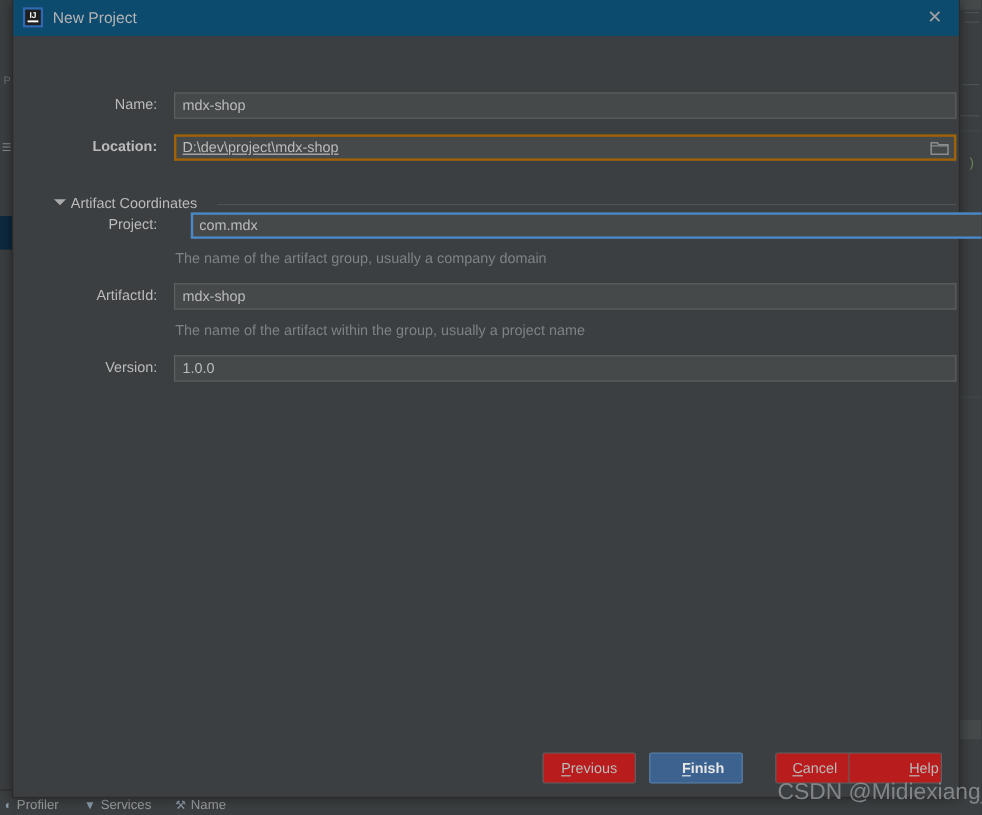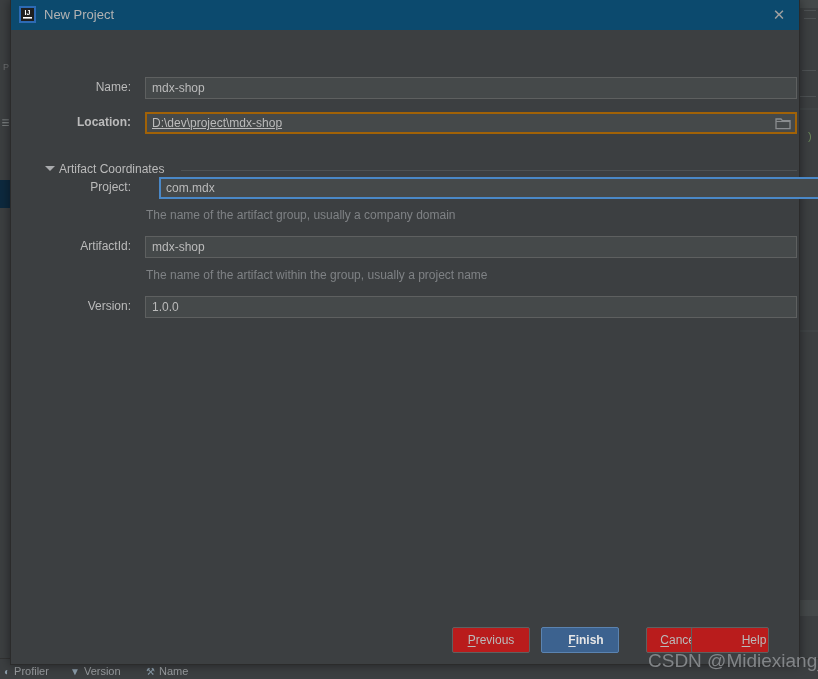--- a/index.html
+++ b/index.html
@@ -325,21 +325,21 @@
     <div class="ide-right-block" style="top:330px; height:2px; width:18px; background:#404446;"></div>
     <div class="ide-right-block" style="top:600px; height:16px; width:18px; background:#45494a;"></div>
   </div>
 
   <div class="ide-bottom-line"></div>
   <div class="ide-bottom-bar">
     <div class="ide-bottom-item" style="left:4px;margin-top:24px;">
       <span class="ide-bottom-glyph">◐</span><span>Profiler</span>
     </div>
     <div class="ide-bottom-item" style="left:70px;">
-      <span class="ide-bottom-glyph">▼</span><span>Version</span>
+      <span class="ide-bottom-glyph">▼</span><span>Services</span>
     </div>
     <div class="ide-bottom-item" style="left:146px;">
       <span class="ide-bottom-glyph">⚒</span><span>Name</span>
     </div>
   </div>
 </div>
 
 <div id="dialog">
 
   <div class="titlebar">
@@ -399,20 +399,20 @@
   <div class="dialog-footer">
     <div class="btn" style="left:441px; width:78px;">
       <u>P</u><span>revious</span>
     </div>
     <div class="btn default" style="left:530px; width:78px;padding-left:12px;">
       <u>F</u><span>inish</span>
     </div>
     <div class="btn" style="left:619px; width:66px;margin-left:16px;">
       <u>C</u><span>ancel</span>
     </div>
-    <div class="btn" style="left:680px; width:78px;padding-left:48px;">
+    <div class="btn" style="left:696px; width:78px;padding-left:48px;">
       <u>H</u><span>elp</span>
     </div>
   </div>
 
 </div>
 
 <div class="watermark">CSDN @Midiexiang_</div>
 
 </body></html>

